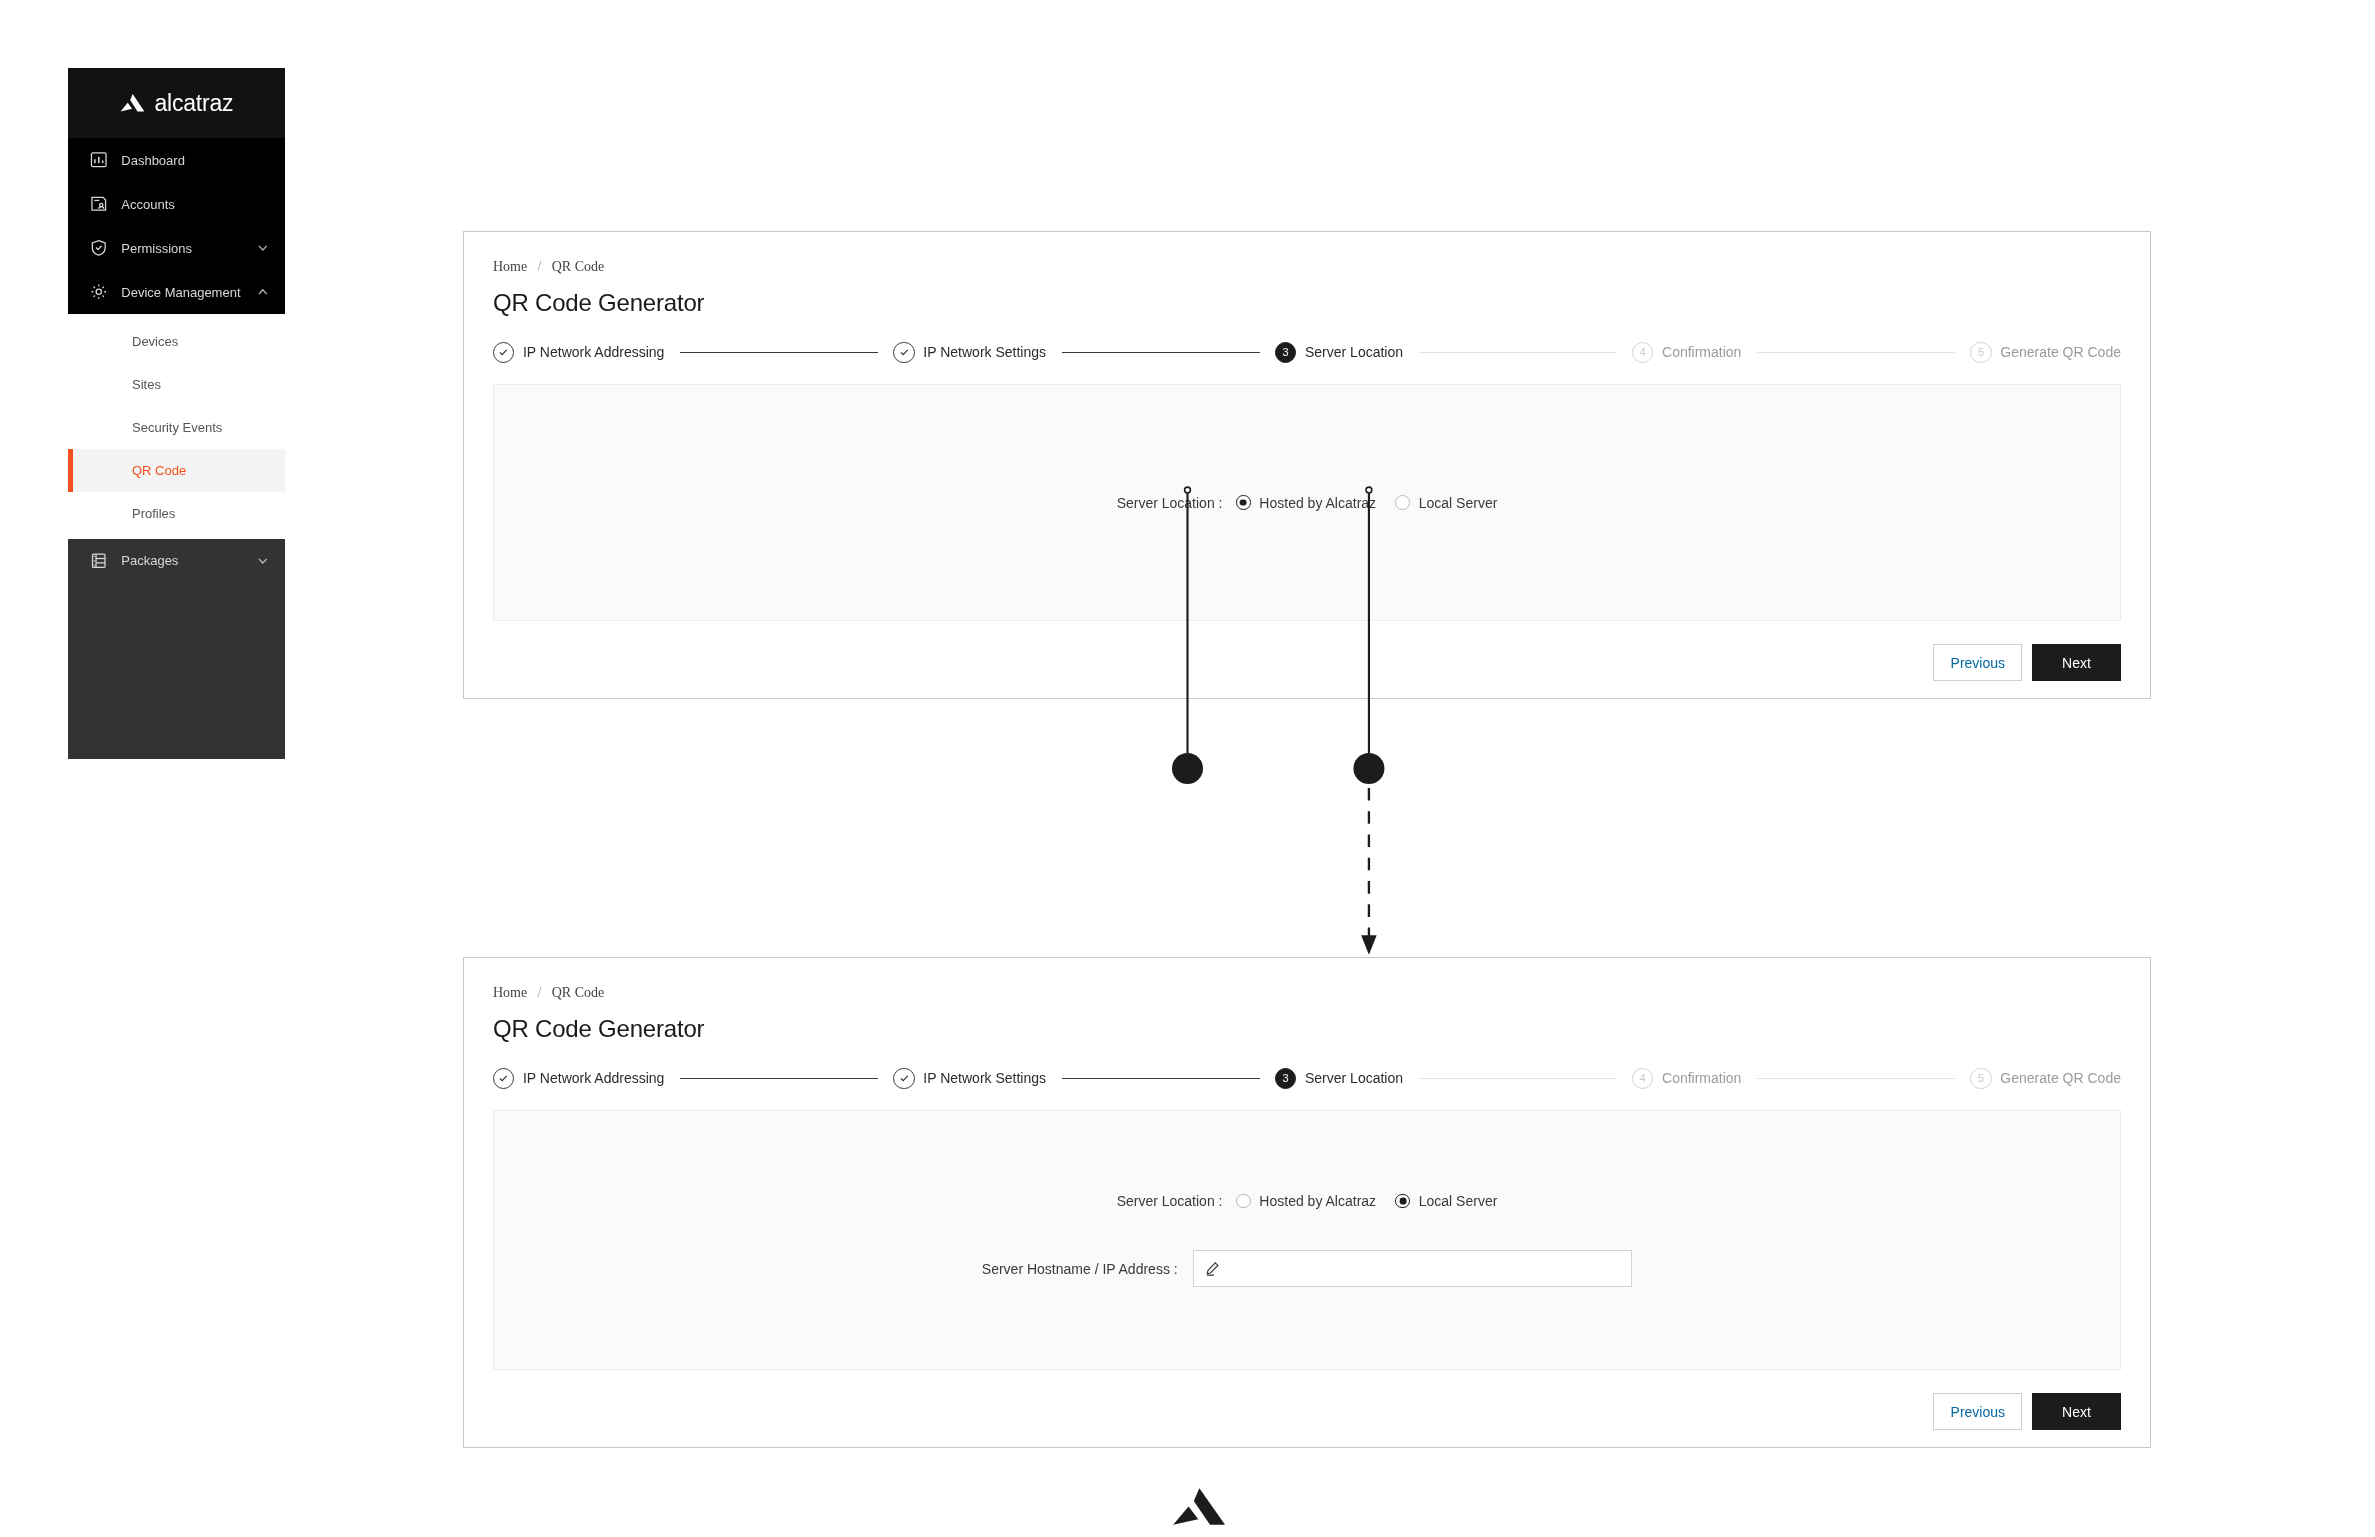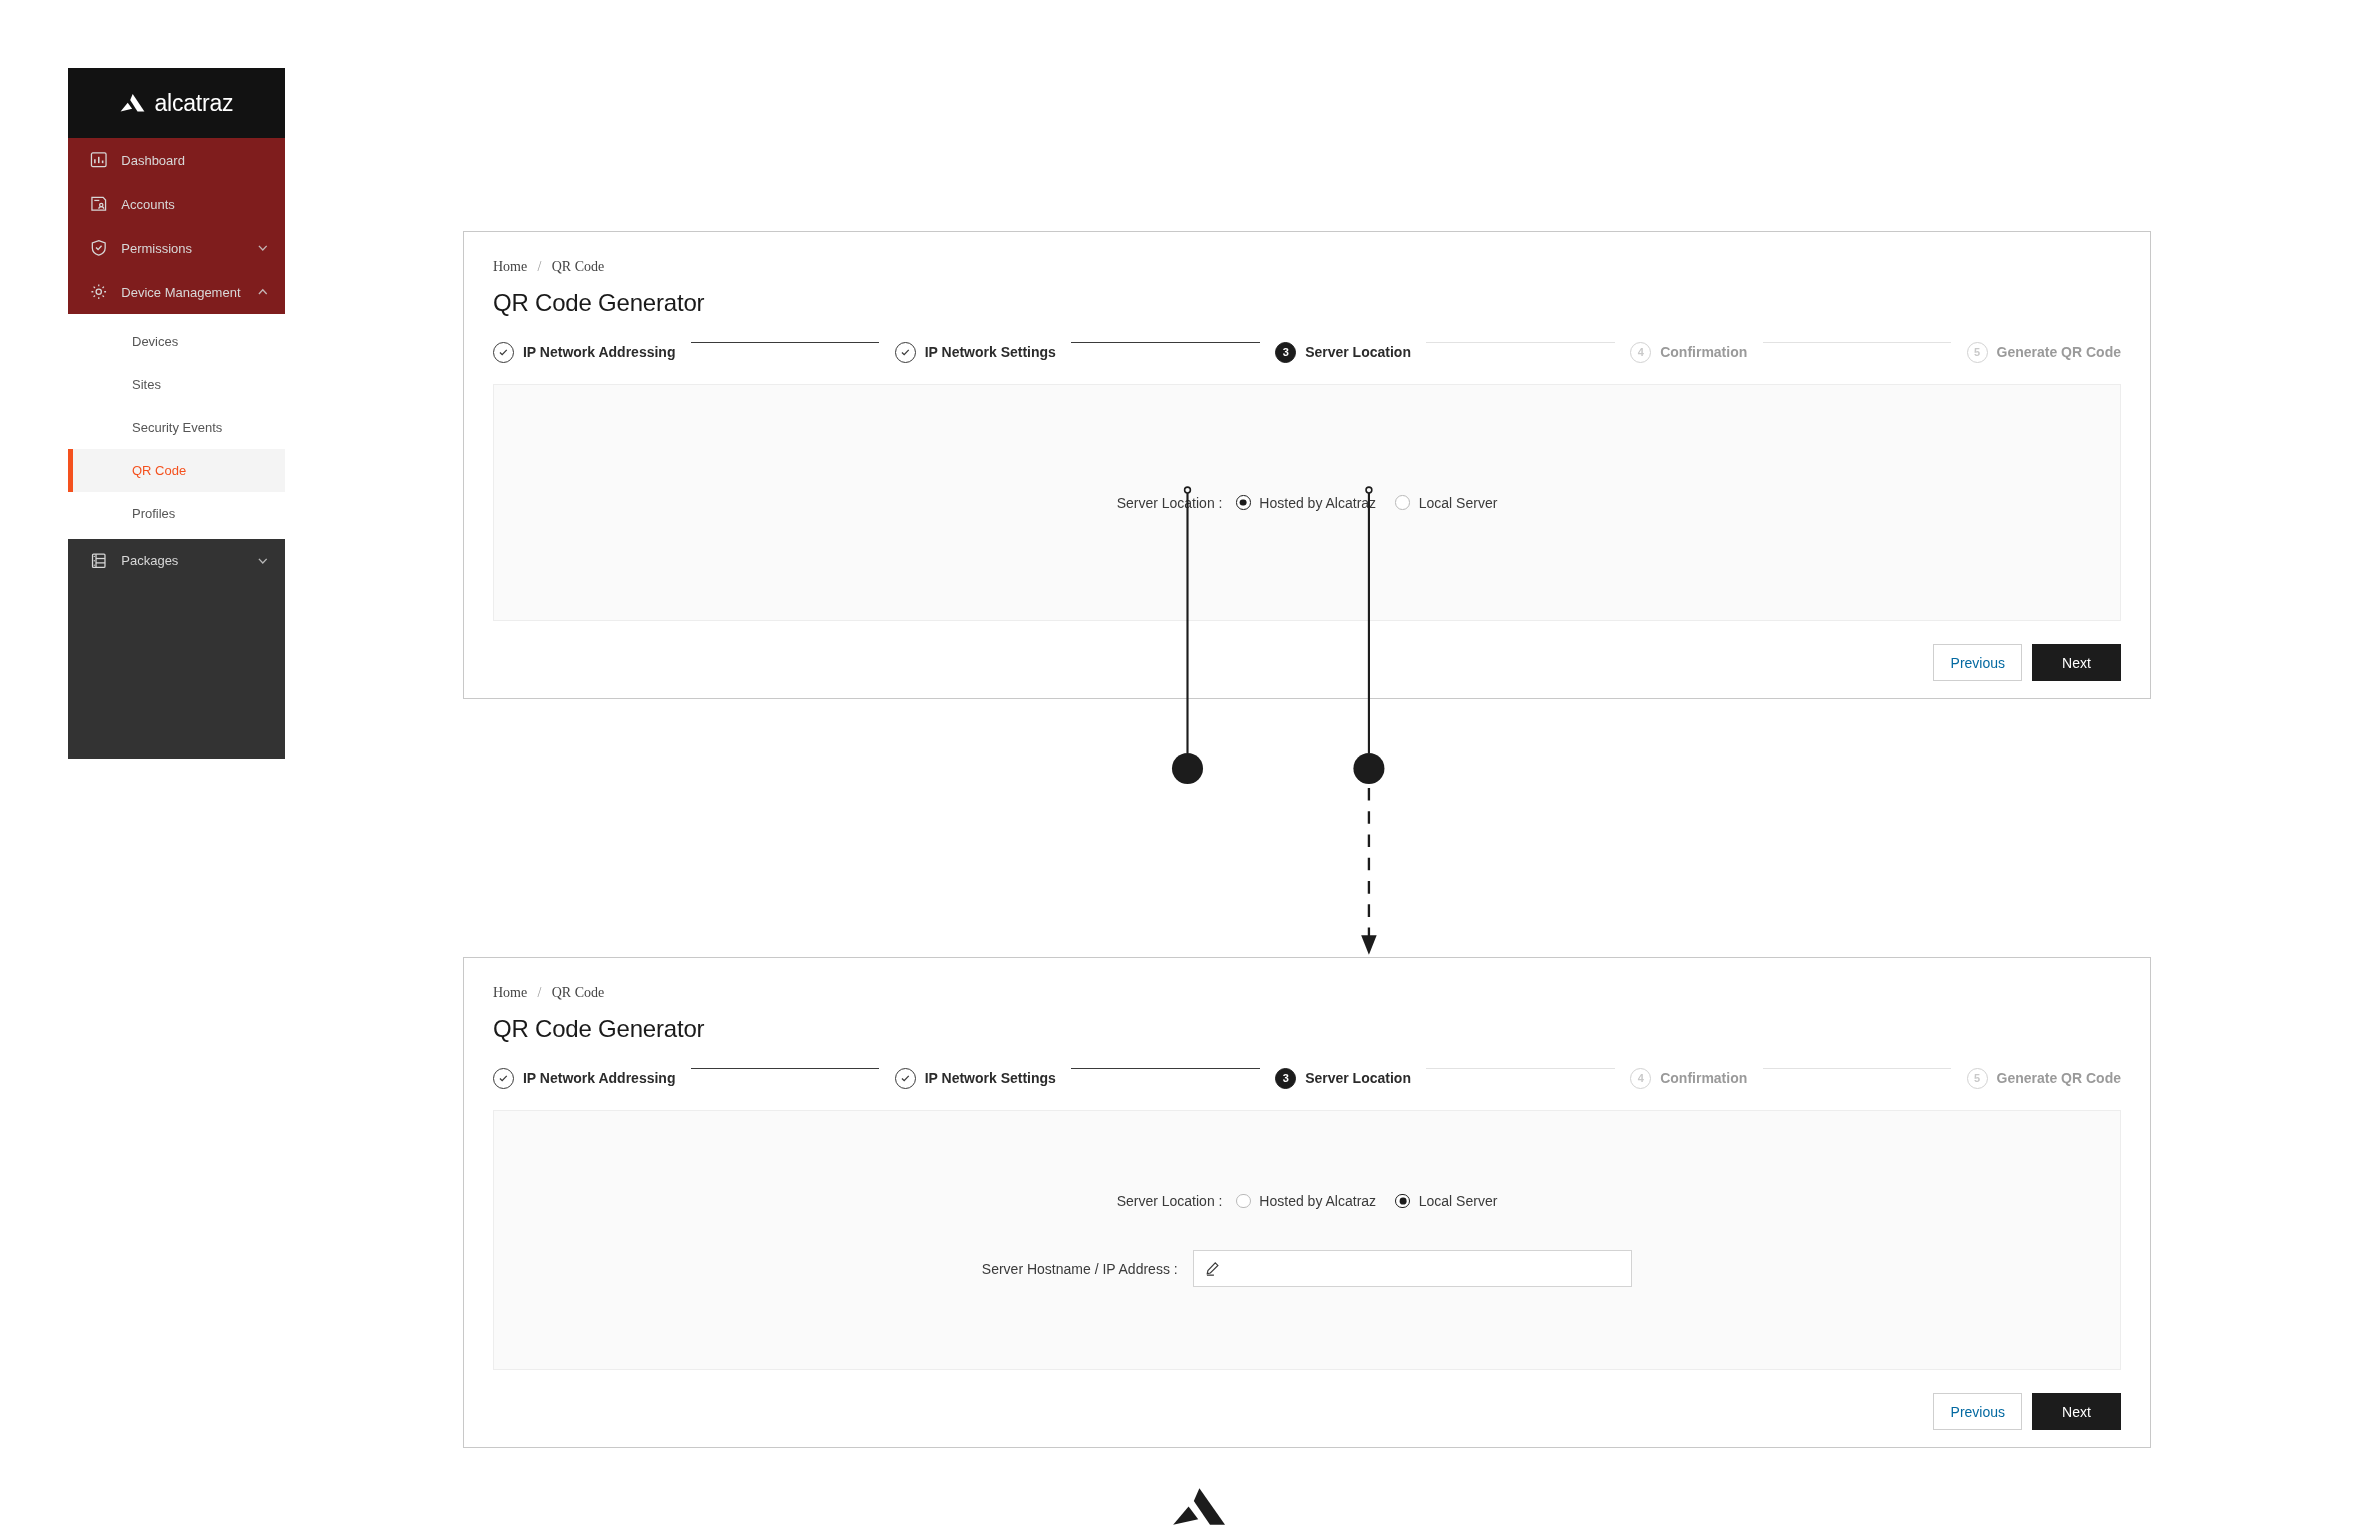--- a/index.html
+++ b/index.html
@@ -21,21 +21,21 @@
     height: 70px; background: #121212;
     display: flex; align-items: center; justify-content: center;
     gap: 9.7px;
   }
   .logo-mark { width: 25px; height: 17.5px; position: relative; flex: 0 0 auto; }
   .logo-mark svg { display: block; }
   .logo-word {
     color: #ffffff; font-size: 23px; letter-spacing: -0.2px;
     font-weight: 400;
   }
-  .sb-group { background: #7f1d1d; }
+  .sb-group { background: #000000; }
   .sb-item {
     display: flex; align-items: center;
     height: 44px; padding: 0 15.5px 0 21.3px;
     color: #d8d8d8; font-size: 13px;
     position: relative;
   }
   .sb-item .ic { width: 19.4px; height: 19.4px; margin-right: 12.6px; flex: 0 0 auto;
                  display: flex; align-items: center; justify-content: center; }
   .sb-item .lbl { flex: 1 1 auto; white-space: nowrap; }
   .sb-item .chev { width: 13.6px; height: 13.6px; flex: 0 0 auto; opacity: .85; }
@@ -72,21 +72,21 @@
 
   .crumb { font-size: 14px; color: #444444; margin-bottom: 13.6px; font-family: Liberation Serif, serif; }
   .crumb .sep { color: #999999; margin: 0 6.8px; }
   .crumb .c2 { color: #444444; }
   .page-title {
     font-size: 24px; font-weight: 400; color: #1a1a1a;
     margin-bottom: 25px; letter-spacing: -0.2px;
   }
 
   
-  .stepper { display: flex; align-items: flex-start; margin-bottom: 21.3px; font-weight: bold; }
+  .stepper { display: flex; align-items: center; margin-bottom: 21.3px; }
   .step { display: flex; align-items: center; flex: 0 0 auto; }
   .step .bub {
     width: 21.3px; height: 21.3px; border-radius: 50%;
     display: flex; align-items: center; justify-content: center;
     font-size: 11px; flex: 0 0 auto;
   }
   .step.done .bub  { border: 1.3px solid #3a3a3a; color: #3a3a3a; background: #fff; }
   .step.active .bub{ background: #1c1c1c; color: #ffffff; border: 1.3px solid #1c1c1c; }
   .step.todo .bub  { border: 1.3px solid #d2d2d2; color: #c9c9c9; background: #fff; }
   .step .stxt { margin-left: 8.7px; font-size: 14px; white-space: nowrap; }

